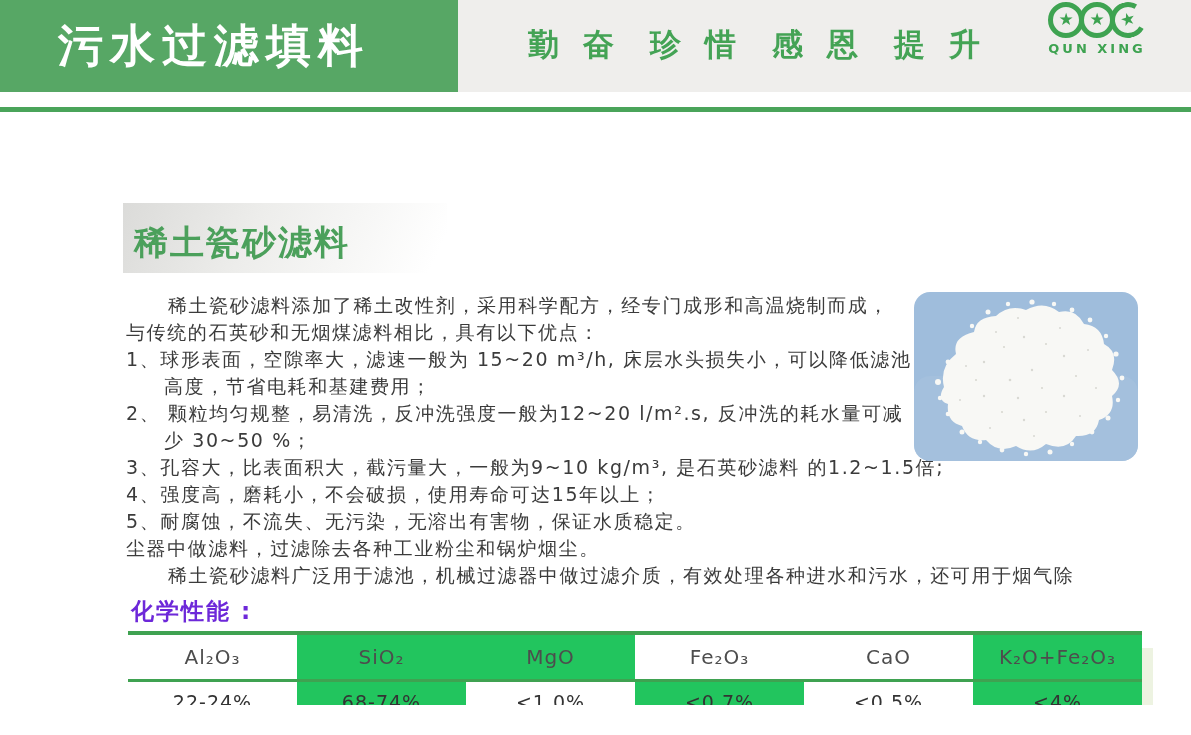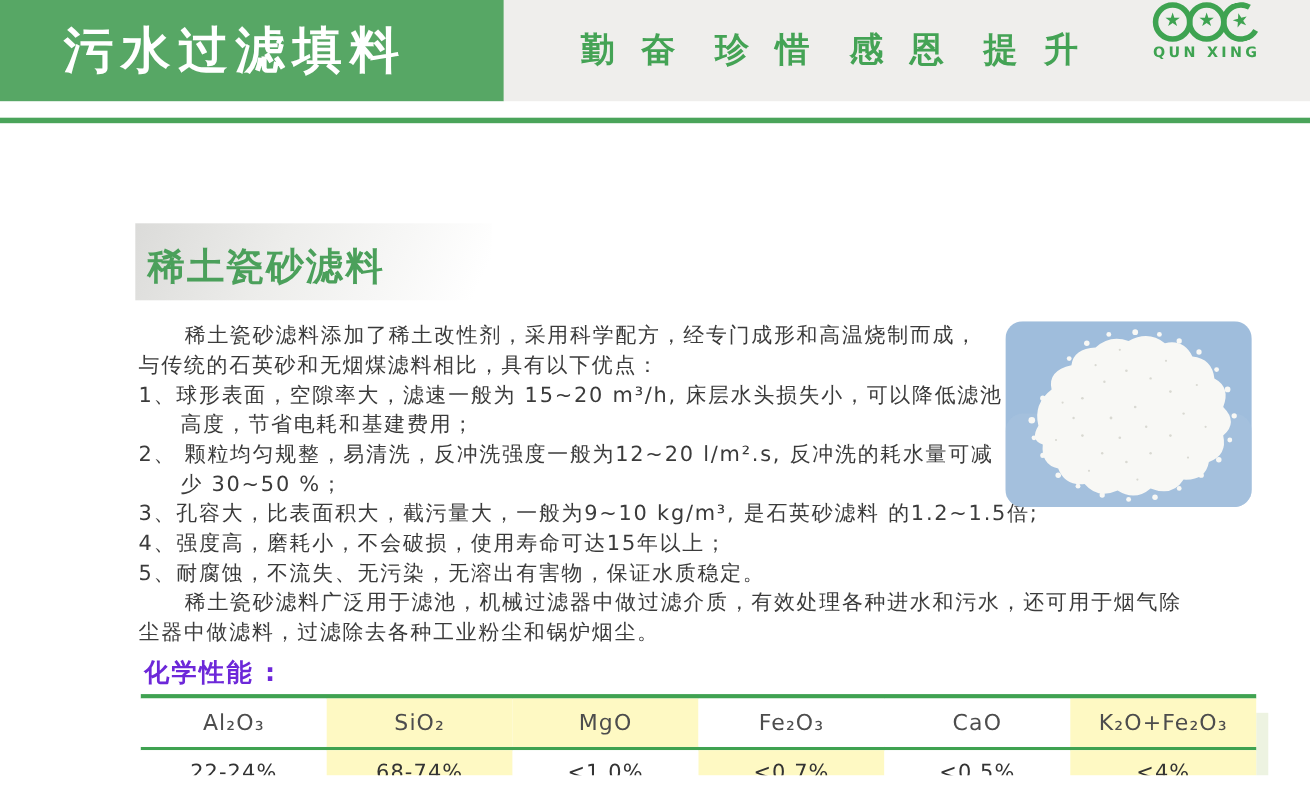--- a/index.html
+++ b/index.html
@@ -64,21 +64,21 @@
   }
   .chem-table{position:absolute;left:128px;top:631px;width:1014px;}
   .t-border{height:4px;background:#3fa251;}
   .t-border.mid{height:3px;}
   .t-border.bottom{height:5px;}
   .t-row{display:flex;}
   .t-cell{
     flex:1 1 0;display:flex;align-items:center;justify-content:center;
     background:#ffffff;
   }
-  .t-cell.alt{background:#fef9c3;}
+  .t-cell.alt{background:#22c55e;}
   .t-row.head .t-cell{height:44px;font-size:20px;color:#4d4d4d;letter-spacing:1px;}
   .t-row.vals .t-cell{height:40px;font-size:19px;color:#333333;letter-spacing:1px;}
   .table-underglow{
     position:absolute;left:132px;top:727px;width:1022px;height:6px;background:#eef3e4;
   }
   .table-overflow-right{
     position:absolute;left:1142px;top:648px;width:11px;height:84px;background:#edf3e1;
   }
 </style>
 </head>
@@ -122,22 +122,22 @@
   <div class="body-text">
     <div class="body-line ind-para">稀土瓷砂滤料添加了稀土改性剂，采用科学配方，经专门成形和高温烧制而成，</div>
     <div class="body-line">与传统的石英砂和无烟煤滤料相比，具有以下优点：</div>
     <div class="body-line">1、球形表面，空隙率大，滤速一般为 15~20 m³/h, 床层水头损失小，可以降低滤池</div>
     <div class="body-line ind-cont">高度，节省电耗和基建费用；</div>
     <div class="body-line">2、 颗粒均匀规整，易清洗，反冲洗强度一般为12~20 l/m².s,  反冲洗的耗水量可减</div>
     <div class="body-line ind-cont">少 30~50 %；</div>
     <div class="body-line">3、孔容大，比表面积大，截污量大，一般为9~10 kg/m³, 是石英砂滤料 的1.2~1.5倍;</div>
     <div class="body-line">4、强度高，磨耗小，不会破损，使用寿命可达15年以上；</div>
     <div class="body-line">5、耐腐蚀，不流失、无污染，无溶出有害物，保证水质稳定。</div>
+    <div class="body-line">尘器中做滤料，过滤除去各种工业粉尘和锅炉烟尘。</div>
     <div class="body-line ind-para">稀土瓷砂滤料广泛用于滤池，机械过滤器中做过滤介质，有效处理各种进水和污水，还可用于烟气除</div>
-    <div class="body-line">尘器中做滤料，过滤除去各种工业粉尘和锅炉烟尘。</div>
   </div>
 
   <svg class="product-photo" viewBox="0 0 224 169" aria-hidden="true">
     <rect x="0" y="0" width="224" height="169" rx="16" fill="#9fbddc"></rect>
     <rect x="0" y="84" width="224" height="85" rx="16" fill="#a8c3df" opacity="0.55"></rect>
     <path fill="#f8f8f5" d="M 30,95 Q 25,75 42,62 Q 38,45 60,40 Q 62,25 82,24 Q 95,12 112,18
       Q 130,8 145,20 Q 162,16 170,32 Q 188,34 190,52 Q 205,60 198,78 Q 212,92 198,104
       Q 202,122 185,128 Q 182,145 162,144 Q 152,160 132,152 Q 118,164 102,154
       Q 84,162 72,148 Q 54,150 48,134 Q 32,130 34,112 Q 22,108 30,95 Z"></path>
     <g fill="#f8f8f5">

